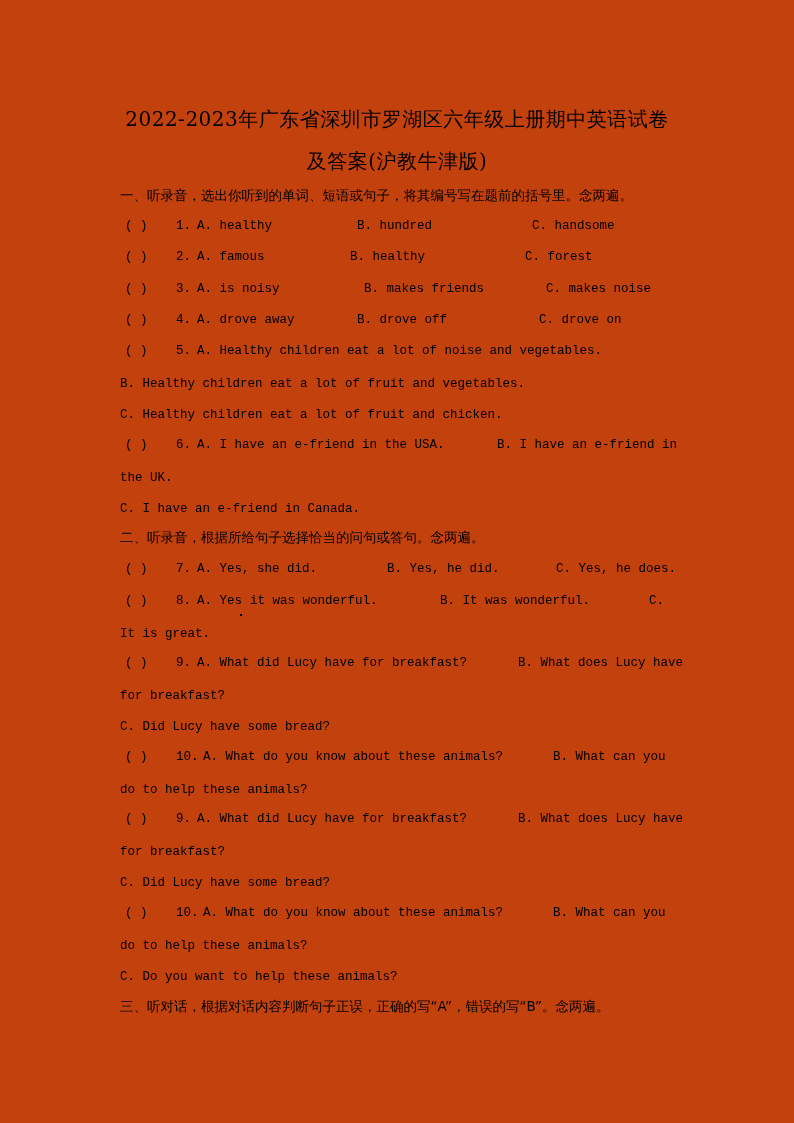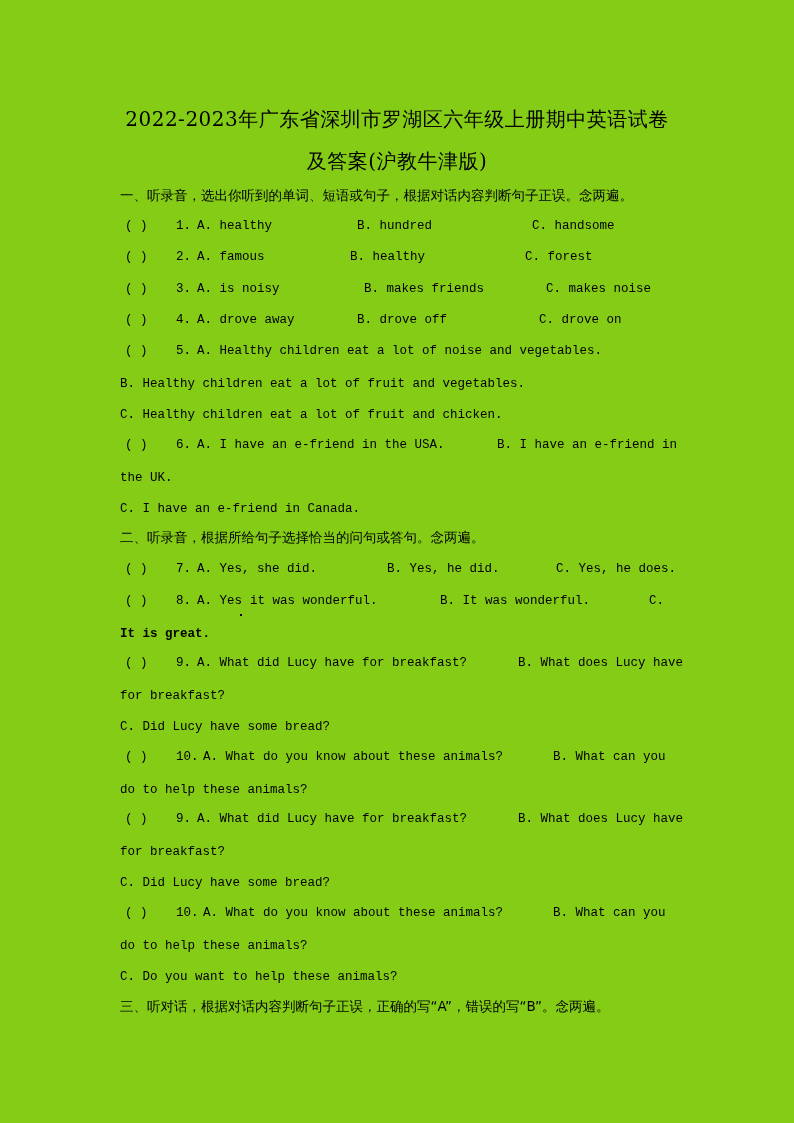--- a/index.html
+++ b/index.html
@@ -1,31 +1,31 @@
 <!DOCTYPE html>
 <html><head>
   <meta charset="utf-8">
   <style>
     html, body { margin: 0; padding: 0; background: #ffffff; }
     body { width: 794px; height: 1123px; position: relative; overflow: hidden; color: #000; }
-    .page { position: absolute; left: 0; top: 0; width: 794px; height: 1123px; background: #84cc16; }
+    .page { position: absolute; left: 0; top: 0; width: 794px; height: 1123px; background: #c2410c; }
     .title { position: absolute; left: 0; width: 794px; text-align: center; font-family: "DejaVu Serif", "Liberation Serif", serif; font-size: 20px; letter-spacing: 0.5px; white-space: nowrap; }
     .heading { position: absolute; left: 120px; font-family: "DejaVu Sans", sans-serif; font-size: 13.5px; white-space: nowrap; }
     .line { position: absolute; font-family: "Liberation Mono", "DejaVu Sans Mono", monospace; font-size: 12.5px; white-space: nowrap; }
     .dot { position: absolute; width: 2px; height: 2px; background: #000; }
   </style>
 </head>
 <body>
 
 <div class="page">
 
   <div class="title" style="top:106px;">2022-2023年广东省深圳市罗湖区六年级上册期中英语试卷</div>
   <div class="title" style="top:148px;">及答案(沪教牛津版)</div>
 
-  <div class="heading" style="top:187px;">一、听录音，选出你听到的单词、短语或句子，根据对话内容判断句子正误。念两遍。</div>
+  <div class="heading" style="top:187px;">一、听录音，选出你听到的单词、短语或句子，将其编号写在题前的括号里。念两遍。</div>
 
   <div>
     <span class="line" style="left:125px; top:219px;">(    )</span>
     <span class="line" style="left:176px; top:219px;">1.</span>
     <span class="line" style="left:197px; top:219px;">A. healthy</span>
     <span class="line" style="left:357px; top:219px;">B. hundred</span>
     <span class="line" style="left:532px; top:219px;">C. handsome</span>
   </div>
 
   <div>
@@ -80,21 +80,21 @@
   </div>
 
   <div>
     <span class="line" style="left:125px; top:594px;">(    )</span>
     <span class="line" style="left:176px; top:594px;">8.</span>
     <span class="line" style="left:197px; top:594px;">A. Yes</span>
     <span class="dot" style="left:240px; top:614px;"></span>
     <span class="line" style="left:250px; top:594px;">it was wonderful.</span>
     <span class="line" style="left:440px; top:594px;">B. It was wonderful.</span>
     <span class="line" style="left:649px; top:594px;">C.</span>
-    <span class="line" style="left:120px; top:627px;font-weight:bold;">It is great.</span>
+    <span class="line" style="left:120px; top:627px;">It is great.</span>
   </div>
 
   <div>
     <span class="line" style="left:125px; top:656px;">(    )</span>
     <span class="line" style="left:176px; top:656px;">9.</span>
     <span class="line" style="left:197px; top:656px;">A. What did Lucy have for breakfast?</span>
     <span class="line" style="left:518px; top:656px;">B. What does Lucy have</span>
     <span class="line" style="left:120px; top:689px;">for breakfast?</span>
     <span class="line" style="left:120px; top:720px;">C. Did Lucy have some bread?</span>
   </div>

